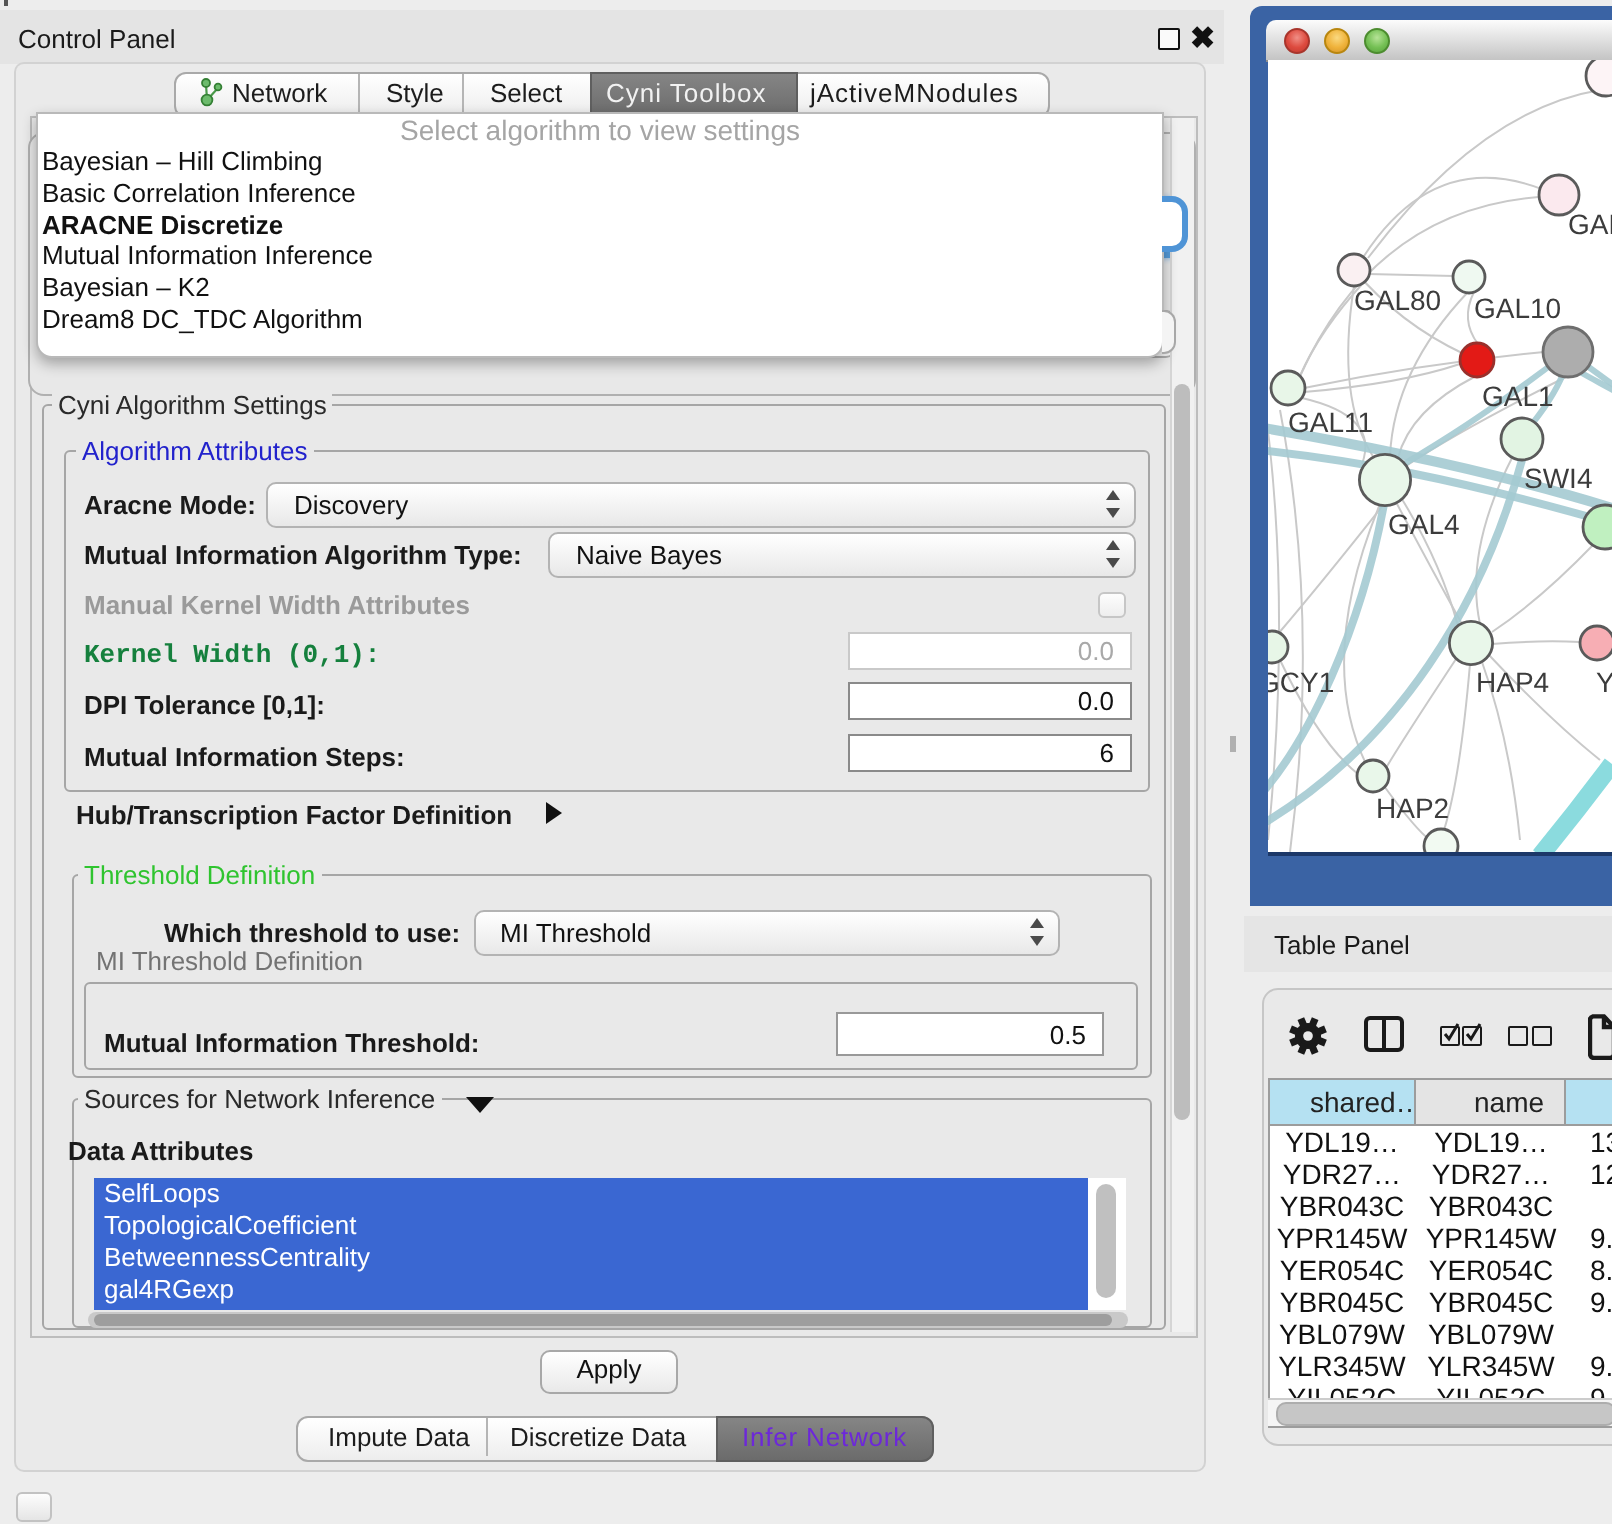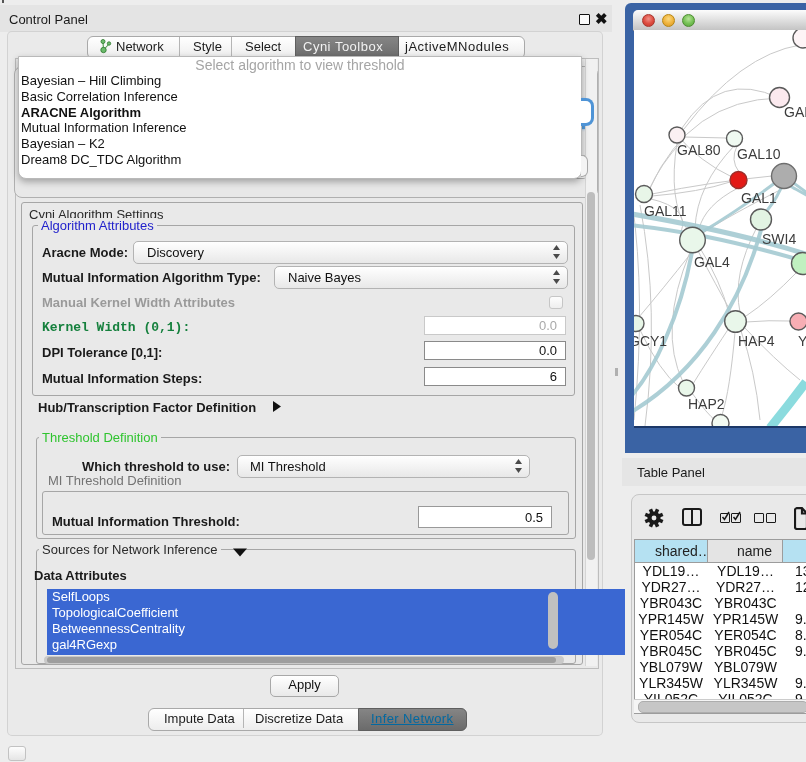--- a/index.html
+++ b/index.html
@@ -40,36 +40,36 @@
   <div class="abs" style="left:318px;top:3px;font-size:13px;color:#1c1c1c;letter-spacing:0.5px;">jActiveMNodules</div>
   <svg class="abs" style="left:12px;top:2px;" width="14" height="16" viewBox="0 0 14 16">
     <path d="M4 4 L4.5 12 M4.5 12 L10 6" stroke="#4a9a4a" stroke-width="1.1" fill="none"></path>
     <circle cx="4" cy="3.5" r="2" fill="#6cbb6c" stroke="#358035" stroke-width="0.9"></circle>
     <circle cx="4.5" cy="12" r="2.7" fill="#6cbb6c" stroke="#358035" stroke-width="0.9"></circle>
     <circle cx="10" cy="5.5" r="1.7" fill="#6cbb6c" stroke="#358035" stroke-width="0.9"></circle>
   </svg>
 </div>
 
 <div class="abs" id="popup" style="left:18px;top:56px;width:562px;height:121px;background:#ffffff;border:1px solid #b9b9b9;border-radius:0 0 8px 8px;box-shadow:0 3px 7px rgba(0,0,0,0.3);">
-  <div class="abs" style="left:0;top:0px;width:562px;text-align:center;font-size:14px;color:#a5a5a5;">Select algorithm to view threshold</div>
+  <div class="abs" style="left:0;top:0px;width:562px;text-align:center;font-size:14px;color:#a5a5a5;">Select algorithm to view settings</div>
   <div class="abs" style="left:2px;top:16px;font-size:13px;color:#111;line-height:15.8px;">
     Bayesian – Hill Climbing<br>
     Basic Correlation Inference<br>
-    <span class="b">ARACNE Algorithm</span><br>
+    <span class="b">ARACNE Discretize</span><br>
     Mutual Information Inference<br>
     Bayesian – K2<br>
     Dream8 DC_TDC Algorithm
   </div>
 </div>
 
 <div class="abs" style="left:581px;top:98px;width:10px;height:22px;background:#fff;border:3px solid #4f94d6;border-left:none;border-radius:0 8px 8px 0;"></div>
 <div class="abs" style="left:581px;top:155px;width:6px;height:20px;background:#f4f4f4;border:1px solid #a8a8a8;border-left:none;border-radius:0 6px 6px 0;"></div>
 
 <div class="abs" style="left:21px;top:202px;width:560px;height:461px;border:1px solid #a6a6a6;border-radius:3px;"></div>
-<div class="abs" style="left:26px;top:195px;background:#e9e9e9;padding:0 3px;font-size:13px;color:#2a2a2a;margin-top:12px;">Cyni Algorithm Settings</div>
+<div class="abs" style="left:26px;top:195px;background:#e9e9e9;padding:0 3px;font-size:13px;color:#2a2a2a;">Cyni Algorithm Settings</div>
 
 <div class="abs" style="left:32px;top:225px;width:541px;height:169px;border:1px solid #a6a6a6;border-radius:3px;"></div>
 <div class="abs" style="left:38px;top:218px;background:#e9e9e9;padding:0 3px;font-size:13px;color:#2222cc;">Algorithm Attributes</div>
 
 <div class="abs b" style="left:42px;top:245px;font-size:13px;color:#1a1a1a;">Aracne Mode:</div>
 <div class="abs combo" style="left:133px;top:241px;width:433px;height:21px;background:linear-gradient(#ffffff,#e8e8e8);border:1px solid #b3b3b3;border-radius:5px;"></div>
 <div class="abs" style="left:147px;top:245px;font-size:13px;color:#111;">Discovery</div>
 <svg class="abs" style="left:552px;top:245px;" width="9" height="14" viewBox="0 0 9 14">
     <path d="M4.5 0 L8 5 L1 5 Z" fill="#4a4a4a"></path>
     <path d="M4.5 14 L1 9 L8 9 Z" fill="#4a4a4a"></path>
@@ -119,35 +119,35 @@
 
 <div class="abs" style="left:36px;top:549px;width:538px;height:113px;border:1px solid #a6a6a6;border-radius:3px;"></div>
 <div class="abs" style="left:39px;top:542px;background:#e9e9e9;padding:0 3px;font-size:13px;color:#2a2a2a;">Sources for Network Inference</div>
 <svg class="abs" style="left:232px;top:547px;" width="16" height="11">
     <path d="M1 1.5 L15 1.5 L8 9.5 Z" fill="#111"></path>
   </svg>
 
 <div class="abs b" style="left:34px;top:568px;font-size:13px;color:#1a1a1a;">Data Attributes</div>
 
 <div class="abs" style="left:47px;top:589px;width:516px;height:66px;background:#fff;"></div>
-<div class="abs" style="left:47px;top:589px;width:578px;height:66px;background:#3a67d2;color:#fff;font-size:13px;line-height:16px;padding-left:5px;box-sizing:border-box;">SelfLoops<br>TopologicalCoefficient<br>BetweennessCentrality<br>gal4RGexp</div>
+<div class="abs" style="left:47px;top:589px;width:497px;height:66px;background:#3a67d2;color:#fff;font-size:13px;line-height:16px;padding-left:5px;box-sizing:border-box;">SelfLoops<br>TopologicalCoefficient<br>BetweennessCentrality<br>gal4RGexp</div>
 <div class="abs" style="left:548px;top:592px;width:10px;height:57px;background:#c0c0c0;border-radius:5px;"></div>
 
 <div class="abs" style="left:44px;top:656px;width:520px;height:8px;background:#c9c9c9;border-radius:4px;"></div>
 <div class="abs" style="left:47px;top:657px;width:509px;height:6px;background:#9e9e9e;border-radius:3px;"></div>
 
 <div class="abs" style="left:270px;top:675px;width:67px;height:19px;background:linear-gradient(#ffffff,#e9e9e9);border:1px solid #a8a8a8;border-radius:5px;text-align:center;font-size:13px;color:#111;padding-top:1px;">Apply</div>
 
 <div class="abs" id="bottabs" style="left:148px;top:708px;height:21px;">
   <div class="abs" style="left:0;top:0;width:317px;height:21px;background:linear-gradient(#ffffff,#ededed);border:1px solid #a9a9a9;border-radius:6px;"></div>
   <div class="abs" style="left:210px;top:0;width:107px;height:21px;background:linear-gradient(#858585,#6b6b6b);border:1px solid #5f5f5f;border-radius:0 6px 6px 0;"></div>
   <div class="abs" style="left:95px;top:1px;width:1px;height:19px;background:#b5b5b5;"></div>
   <div class="abs" style="left:16px;top:3px;font-size:13px;color:#1c1c1c;">Impute Data</div>
   <div class="abs" style="left:107px;top:3px;font-size:13px;color:#1c1c1c;">Discretize Data</div>
-  <div class="abs" style="left:223px;top:3px;font-size:13px;color:#0369a1;letter-spacing:0.4px;text-decoration:underline;">Infer Network</div>
+  <div class="abs" style="left:223px;top:3px;font-size:13px;color:#6d28d9;letter-spacing:0.4px;">Infer Network</div>
 </div>
 
 <div class="abs" style="left:8px;top:746px;width:16px;height:13px;background:linear-gradient(#fdfdfd,#e5e5e5);border:1px solid #c2c2c2;border-radius:3px;"></div>
 
 <div class="abs" style="left:625px;top:3px;width:181px;height:450px;background:#3a63a4;border-radius:6px 0 0 0;"></div>
 <div class="abs" style="left:633px;top:10px;width:173px;height:20px;background:linear-gradient(#fcfcfc,#c4c4c4);border-bottom:1px solid #8e8e8e;border-radius:5px 0 0 0;"></div>
 
 <div class="abs" style="left:642px;top:14px;width:13px;height:13px;border-radius:50%;background:radial-gradient(circle at 50% 35%,#f08f86 0%,#dd4a3e 55%,#c03a30 100%);border:1px solid #a8352c;box-sizing:border-box;"></div>
 <div class="abs" style="left:662px;top:14px;width:13px;height:13px;border-radius:50%;background:radial-gradient(circle at 50% 35%,#fad980 0%,#efb23a 55%,#d3942a 100%);border:1px solid #b8860f;box-sizing:border-box;"></div>
 <div class="abs" style="left:682px;top:14px;width:13px;height:13px;border-radius:50%;background:radial-gradient(circle at 50% 35%,#b6e397 0%,#74c054 55%,#58a23c 100%);border:1px solid #4c8c2f;box-sizing:border-box;"></div>

